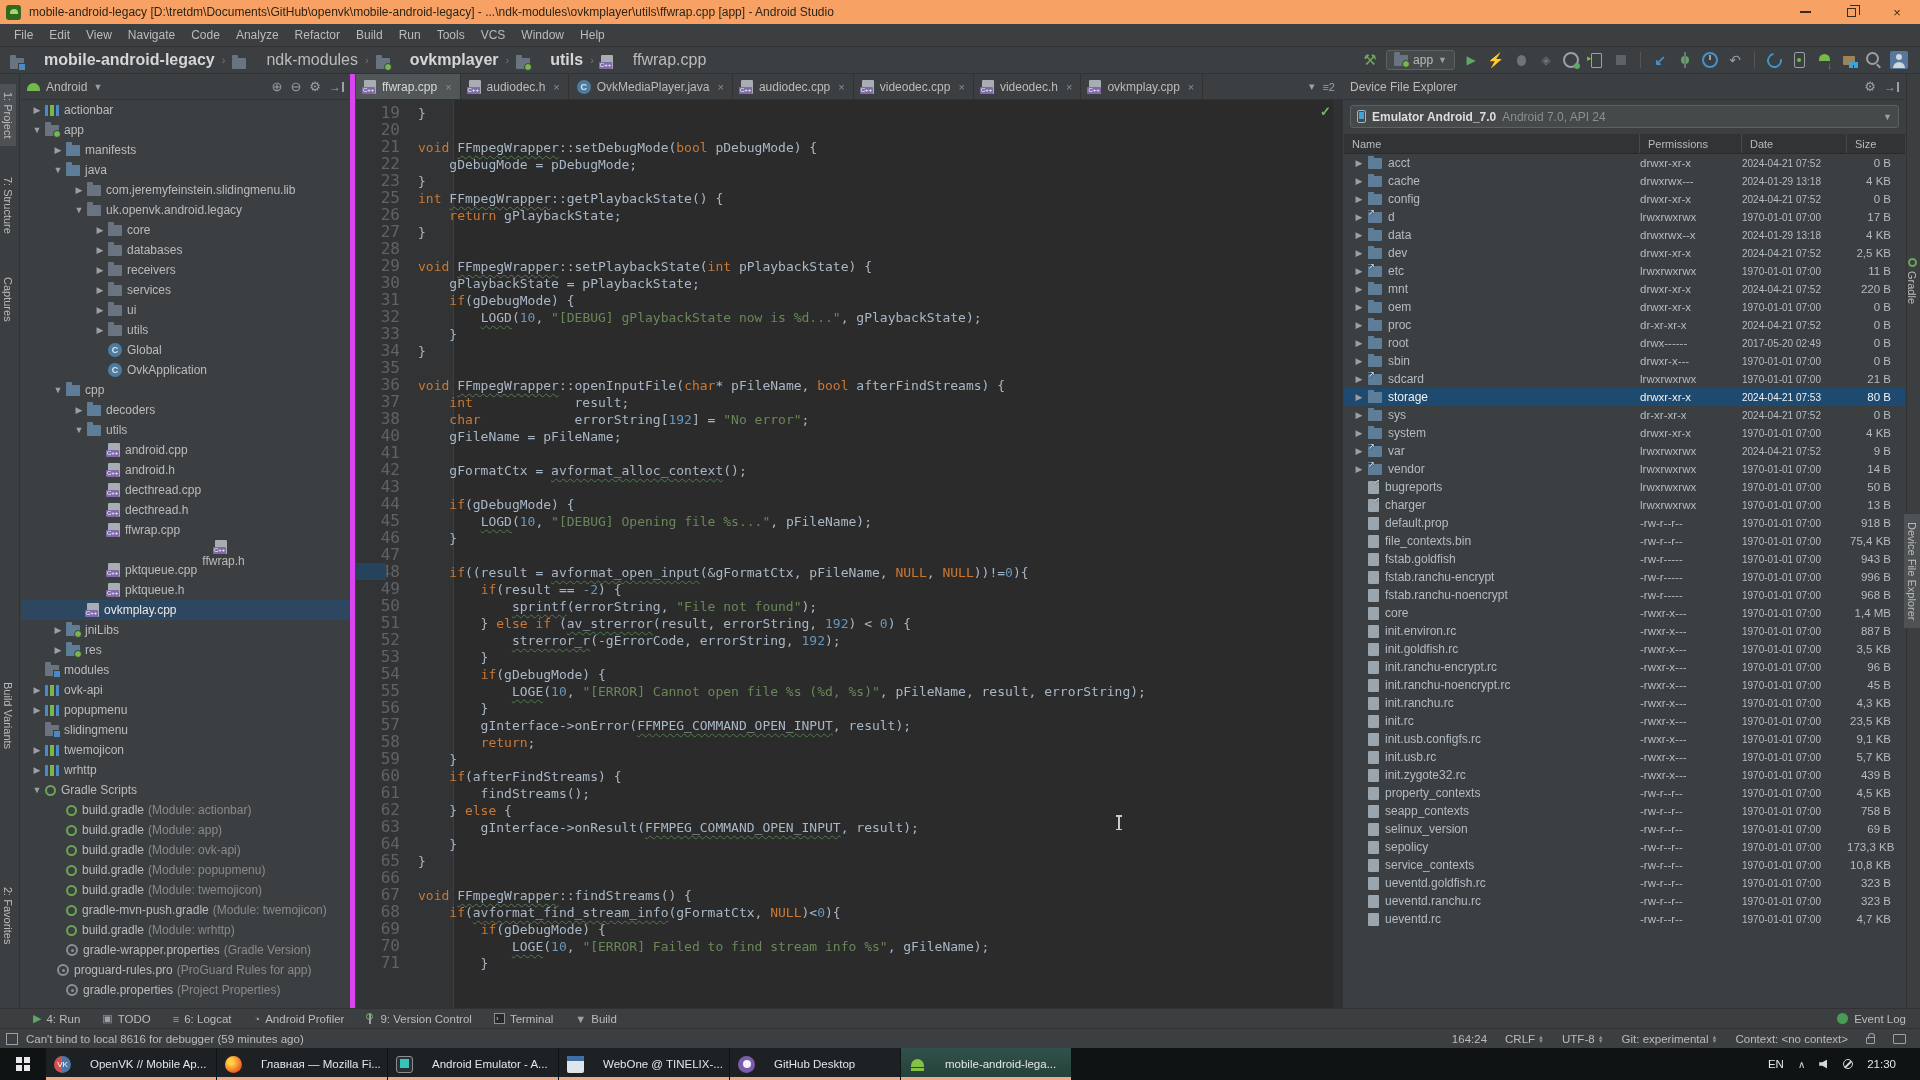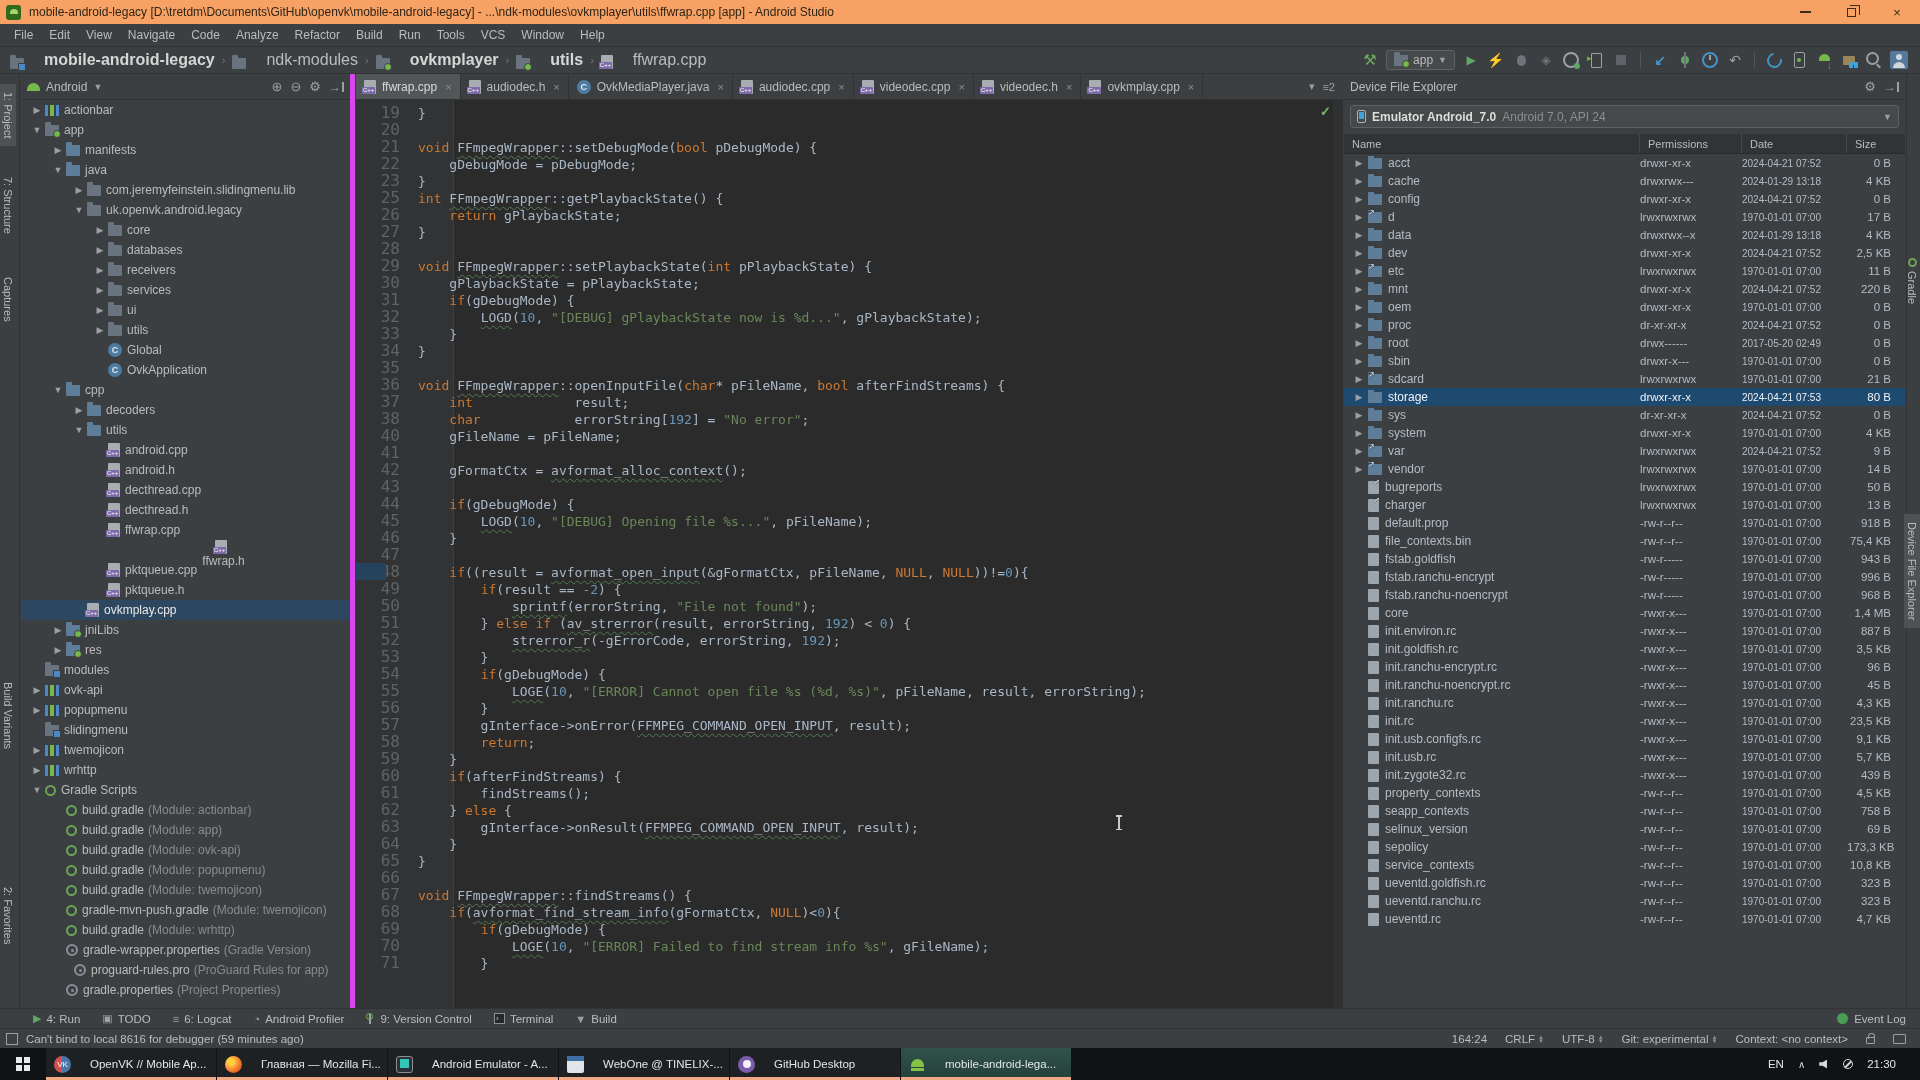--- a/index.html
+++ b/index.html
@@ -547,21 +547,21 @@
           <span class="ic ico-gradle"></span>
           <span class="tlab">build.gradle</span>
           <span class="tsuf"> (Module: wrhttp)</span>
         </div>
         <div class="trow" style="padding-left: 29px;">
           <span class="tarrow"></span>
           <span class="ic ico-config"></span>
           <span class="tlab">gradle-wrapper.properties</span>
           <span class="tsuf"> (Gradle Version)</span>
         </div>
-        <div class="trow" style="padding-left: 37px;">
+        <div class="trow" style="padding-left: 20px;">
           <span class="tarrow"></span>
           <span class="ic ico-config"></span>
           <span class="tlab">proguard-rules.pro</span>
           <span class="tsuf"> (ProGuard Rules for app)</span>
         </div>
         <div class="trow" style="padding-left: 29px;">
           <span class="tarrow"></span>
           <span class="ic ico-config"></span>
           <span class="tlab">gradle.properties</span>
           <span class="tsuf"> (Project Properties)</span>

